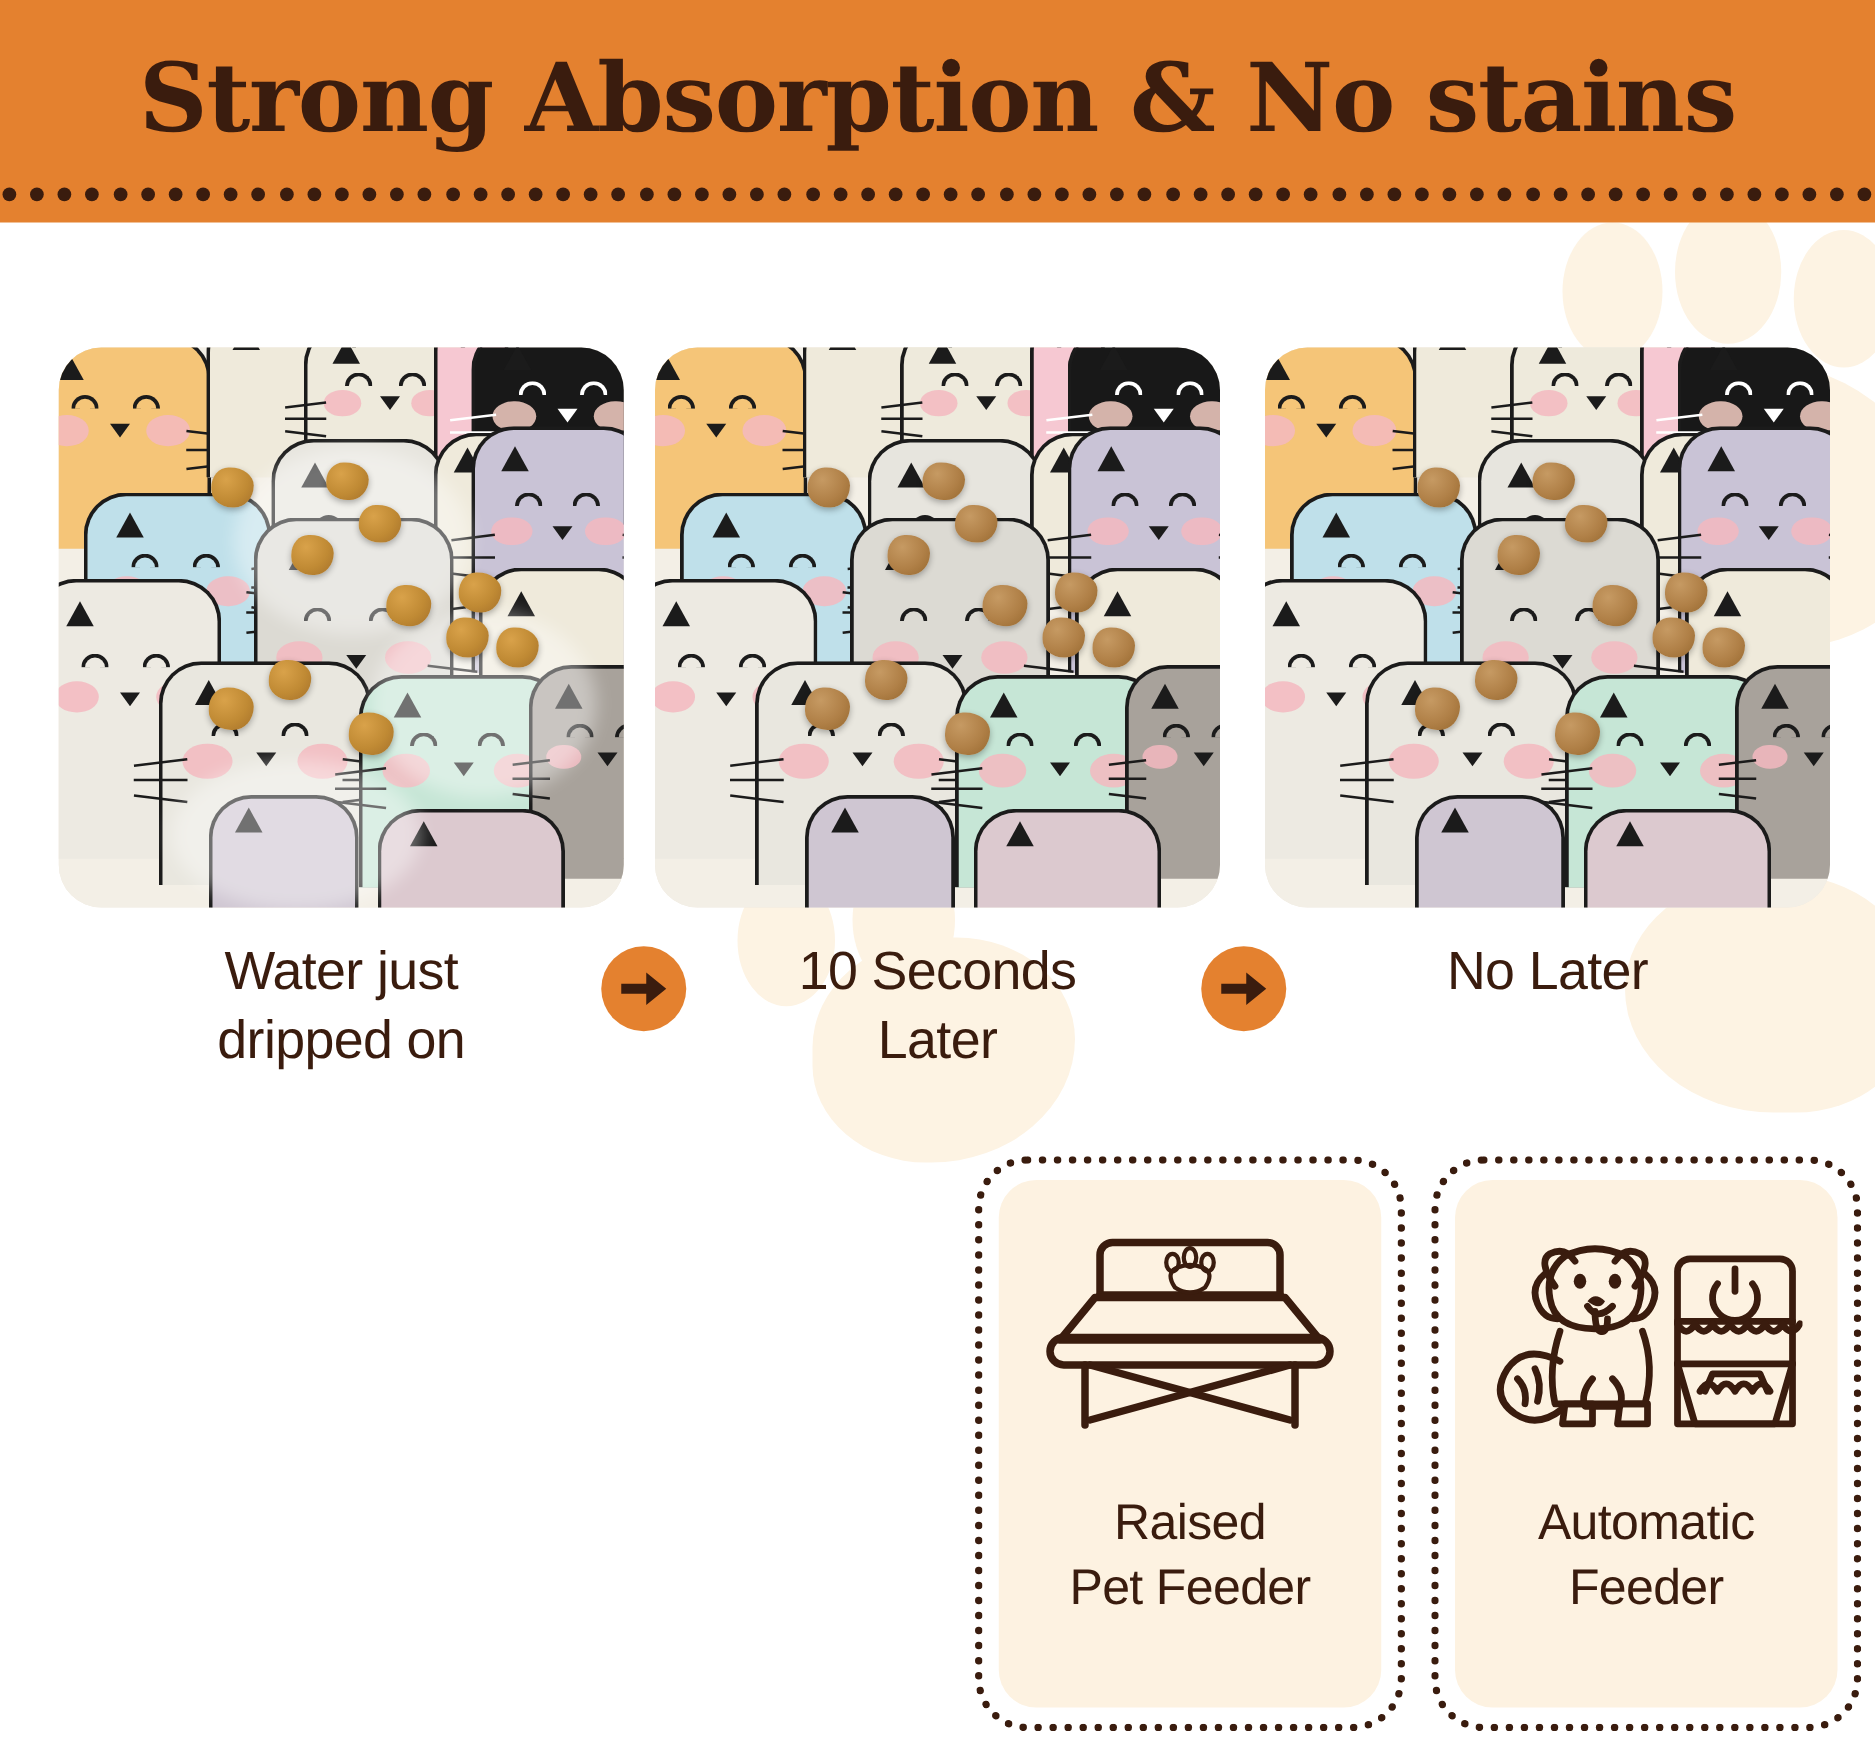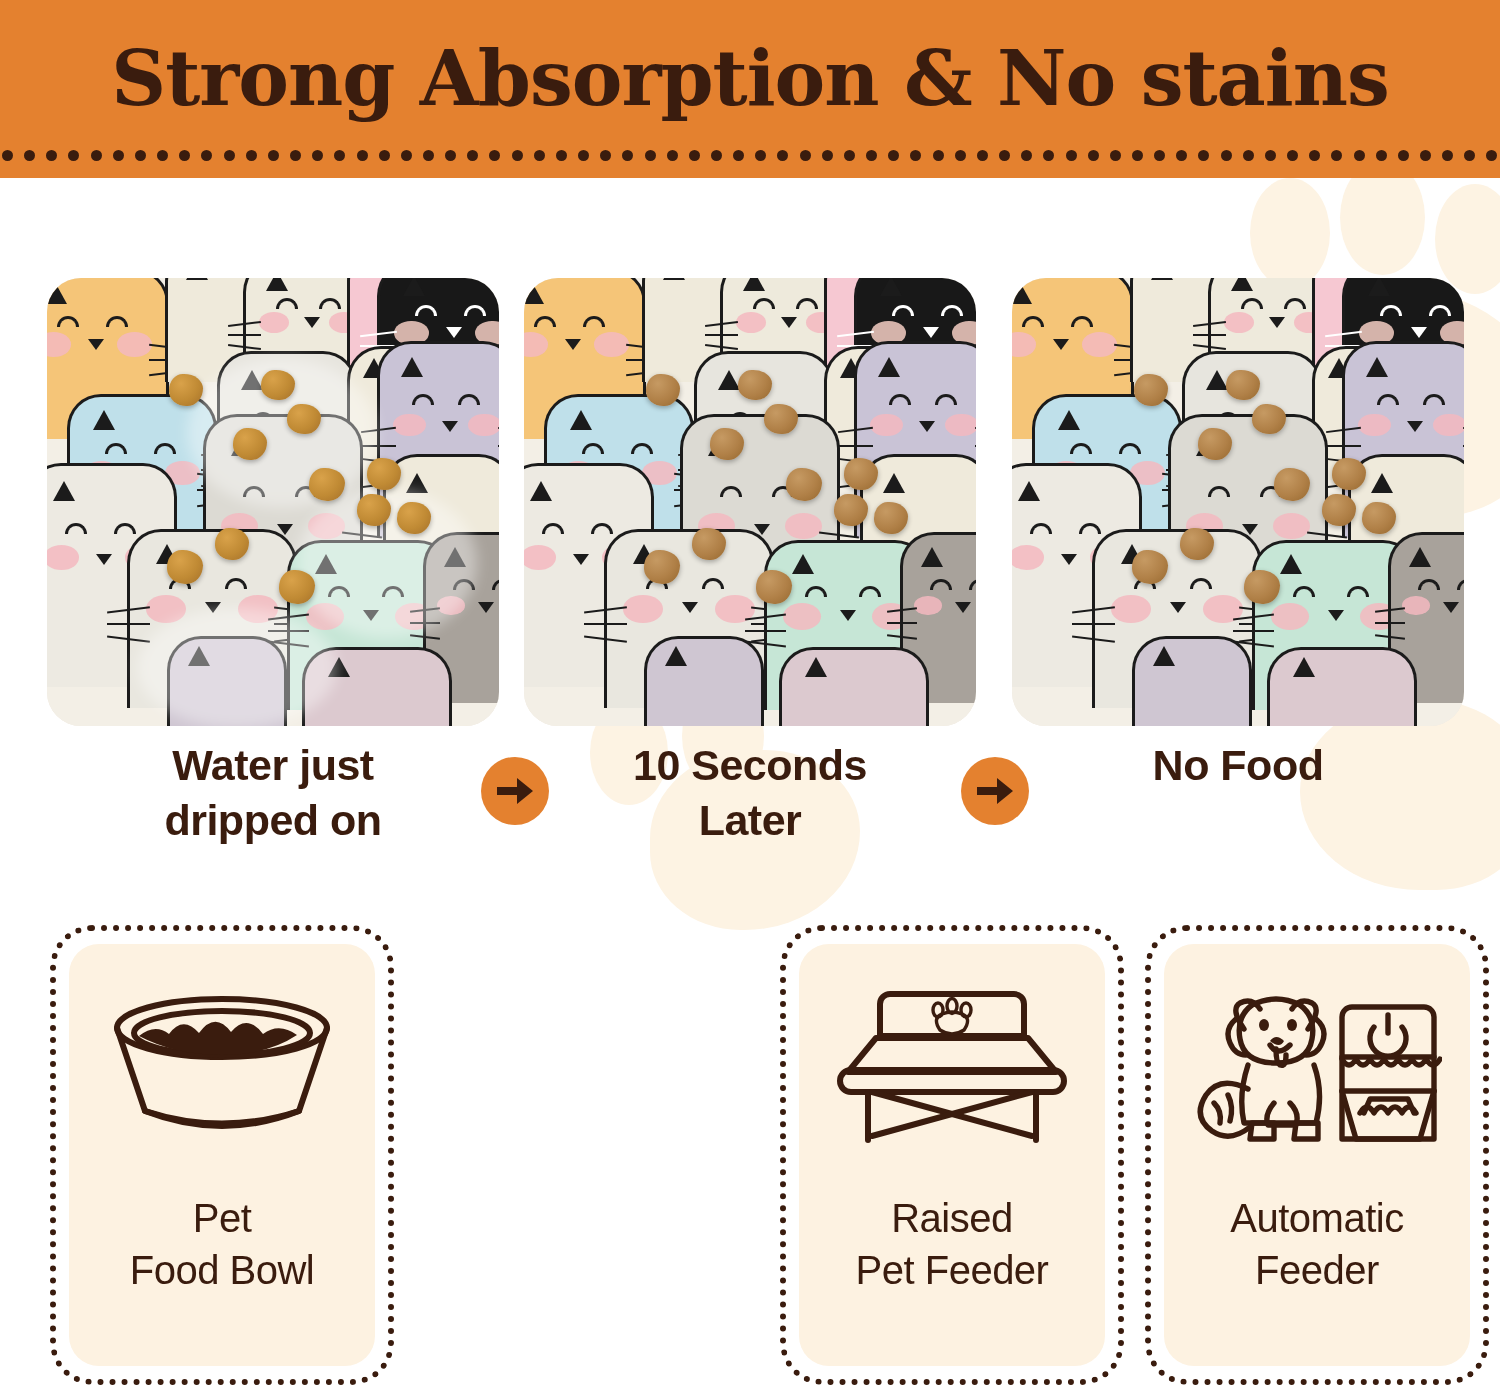--- a/index.html
+++ b/index.html
@@ -166,26 +166,26 @@
   
   .captions {
     position: absolute;
     top: 738px;
     left: 0;
     width: 1500px;
     z-index: 4;
   }
   .caption {
     position: absolute;
-    top: 0;
+    top: 12px;
     width: 452px;
     text-align: center;
     color: #3a1c0e;
     font-size: 43px;
-    font-weight: bold;
+    font-weight: normal;
     line-height: 1.28;
     letter-spacing: -0.5px;
   }
   .caption.c1 { left: 47px; }
   .caption.c2 { left: 524px; }
   .caption.c3 { left: 1012px; }
 
   
   .feature-row {
     position: absolute;
@@ -868,41 +868,25 @@
   <div class="arrow-circle a2">
     <svg width="40" height="34" viewBox="0 0 40 34" aria-hidden="true">
       <path d="M2 13 H22 V4 L38 17 L22 30 V21 H2 Z" fill="#3a1c0e"></path>
     </svg>
   </div>
 </div>
 
 <div class="captions">
   <div class="caption c1">Water just<br>dripped on</div>
   <div class="caption c2">10 Seconds<br>Later</div>
-  <div class="caption c3">No Food</div>
+  <div class="caption c3">No Later</div>
 </div>
 
 <div class="feature-row">
 
-  <div class="feature-card f1">
-    <div class="feature-inner">
-      <div class="feature-icon">
-        <svg width="230" height="150" viewBox="0 0 230 150" aria-hidden="true">
-          <g fill="none" stroke="#3a1c0e" stroke-width="6" stroke-linejoin="round" stroke-linecap="round">
-            <ellipse cx="115" cy="35" rx="105" ry="29"></ellipse>
-            <ellipse cx="115" cy="40" rx="88" ry="22"></ellipse>
-            <path d="M10 35 L38 118 Q115 148 192 118 L220 35"></path>
-            <path d="M38 118 Q115 143 192 118"></path>
-          </g>
-          <path d="M32 43 Q48 30 62 41 Q76 22 92 40 Q108 18 124 39 Q140 20 156 41 Q172 29 190 42 Q160 62 115 62 Q68 62 32 43 Z" fill="#3a1c0e"></path>
-        </svg>
-      </div>
-      <div class="feature-label">Pet<br>Food Bowl</div>
-    </div>
-  </div>
 
 
   <div class="feature-card f4">
     <div class="feature-inner">
       <div class="feature-icon">
         <svg width="250" height="170" viewBox="0 0 250 170" aria-hidden="true">
           <g fill="none" stroke="#3a1c0e" stroke-width="5.4" stroke-linejoin="round" stroke-linecap="round">
 
             <path d="M52 46 q-14 -20 -4 -26 q12 -6 20 6"></path>
             <path d="M116 46 q14 -20 4 -26 q-12 -6 -20 6"></path>

